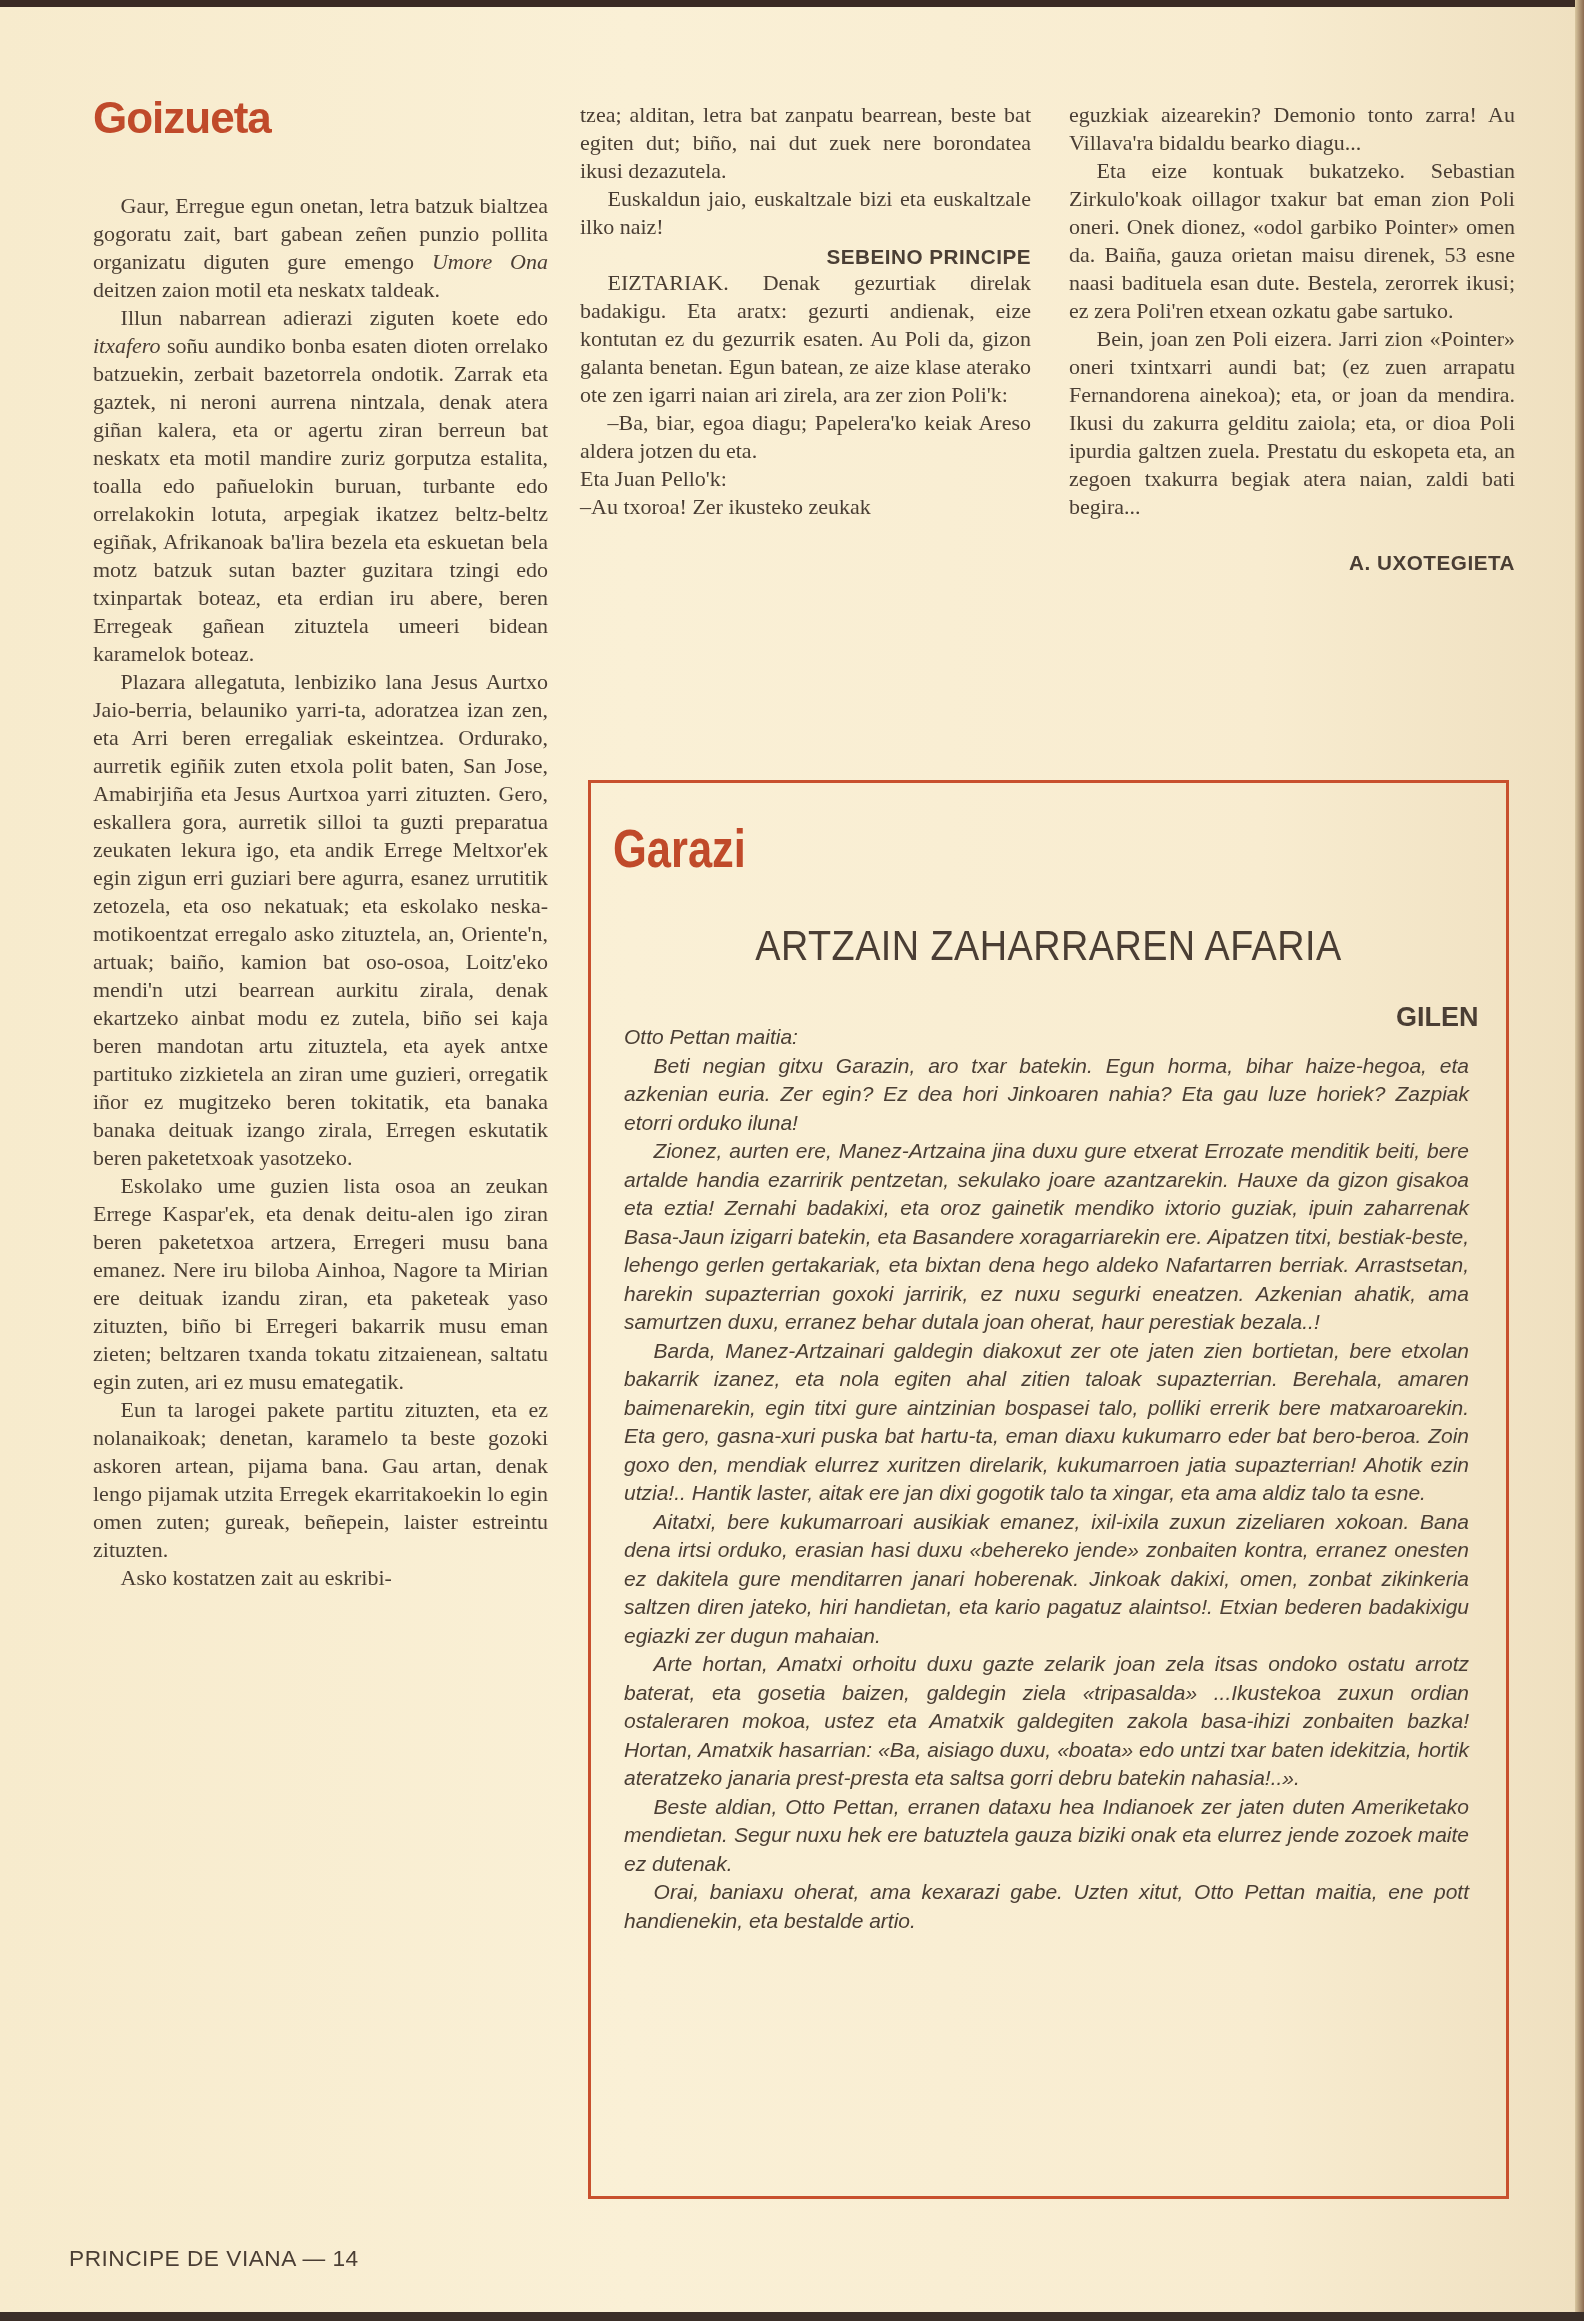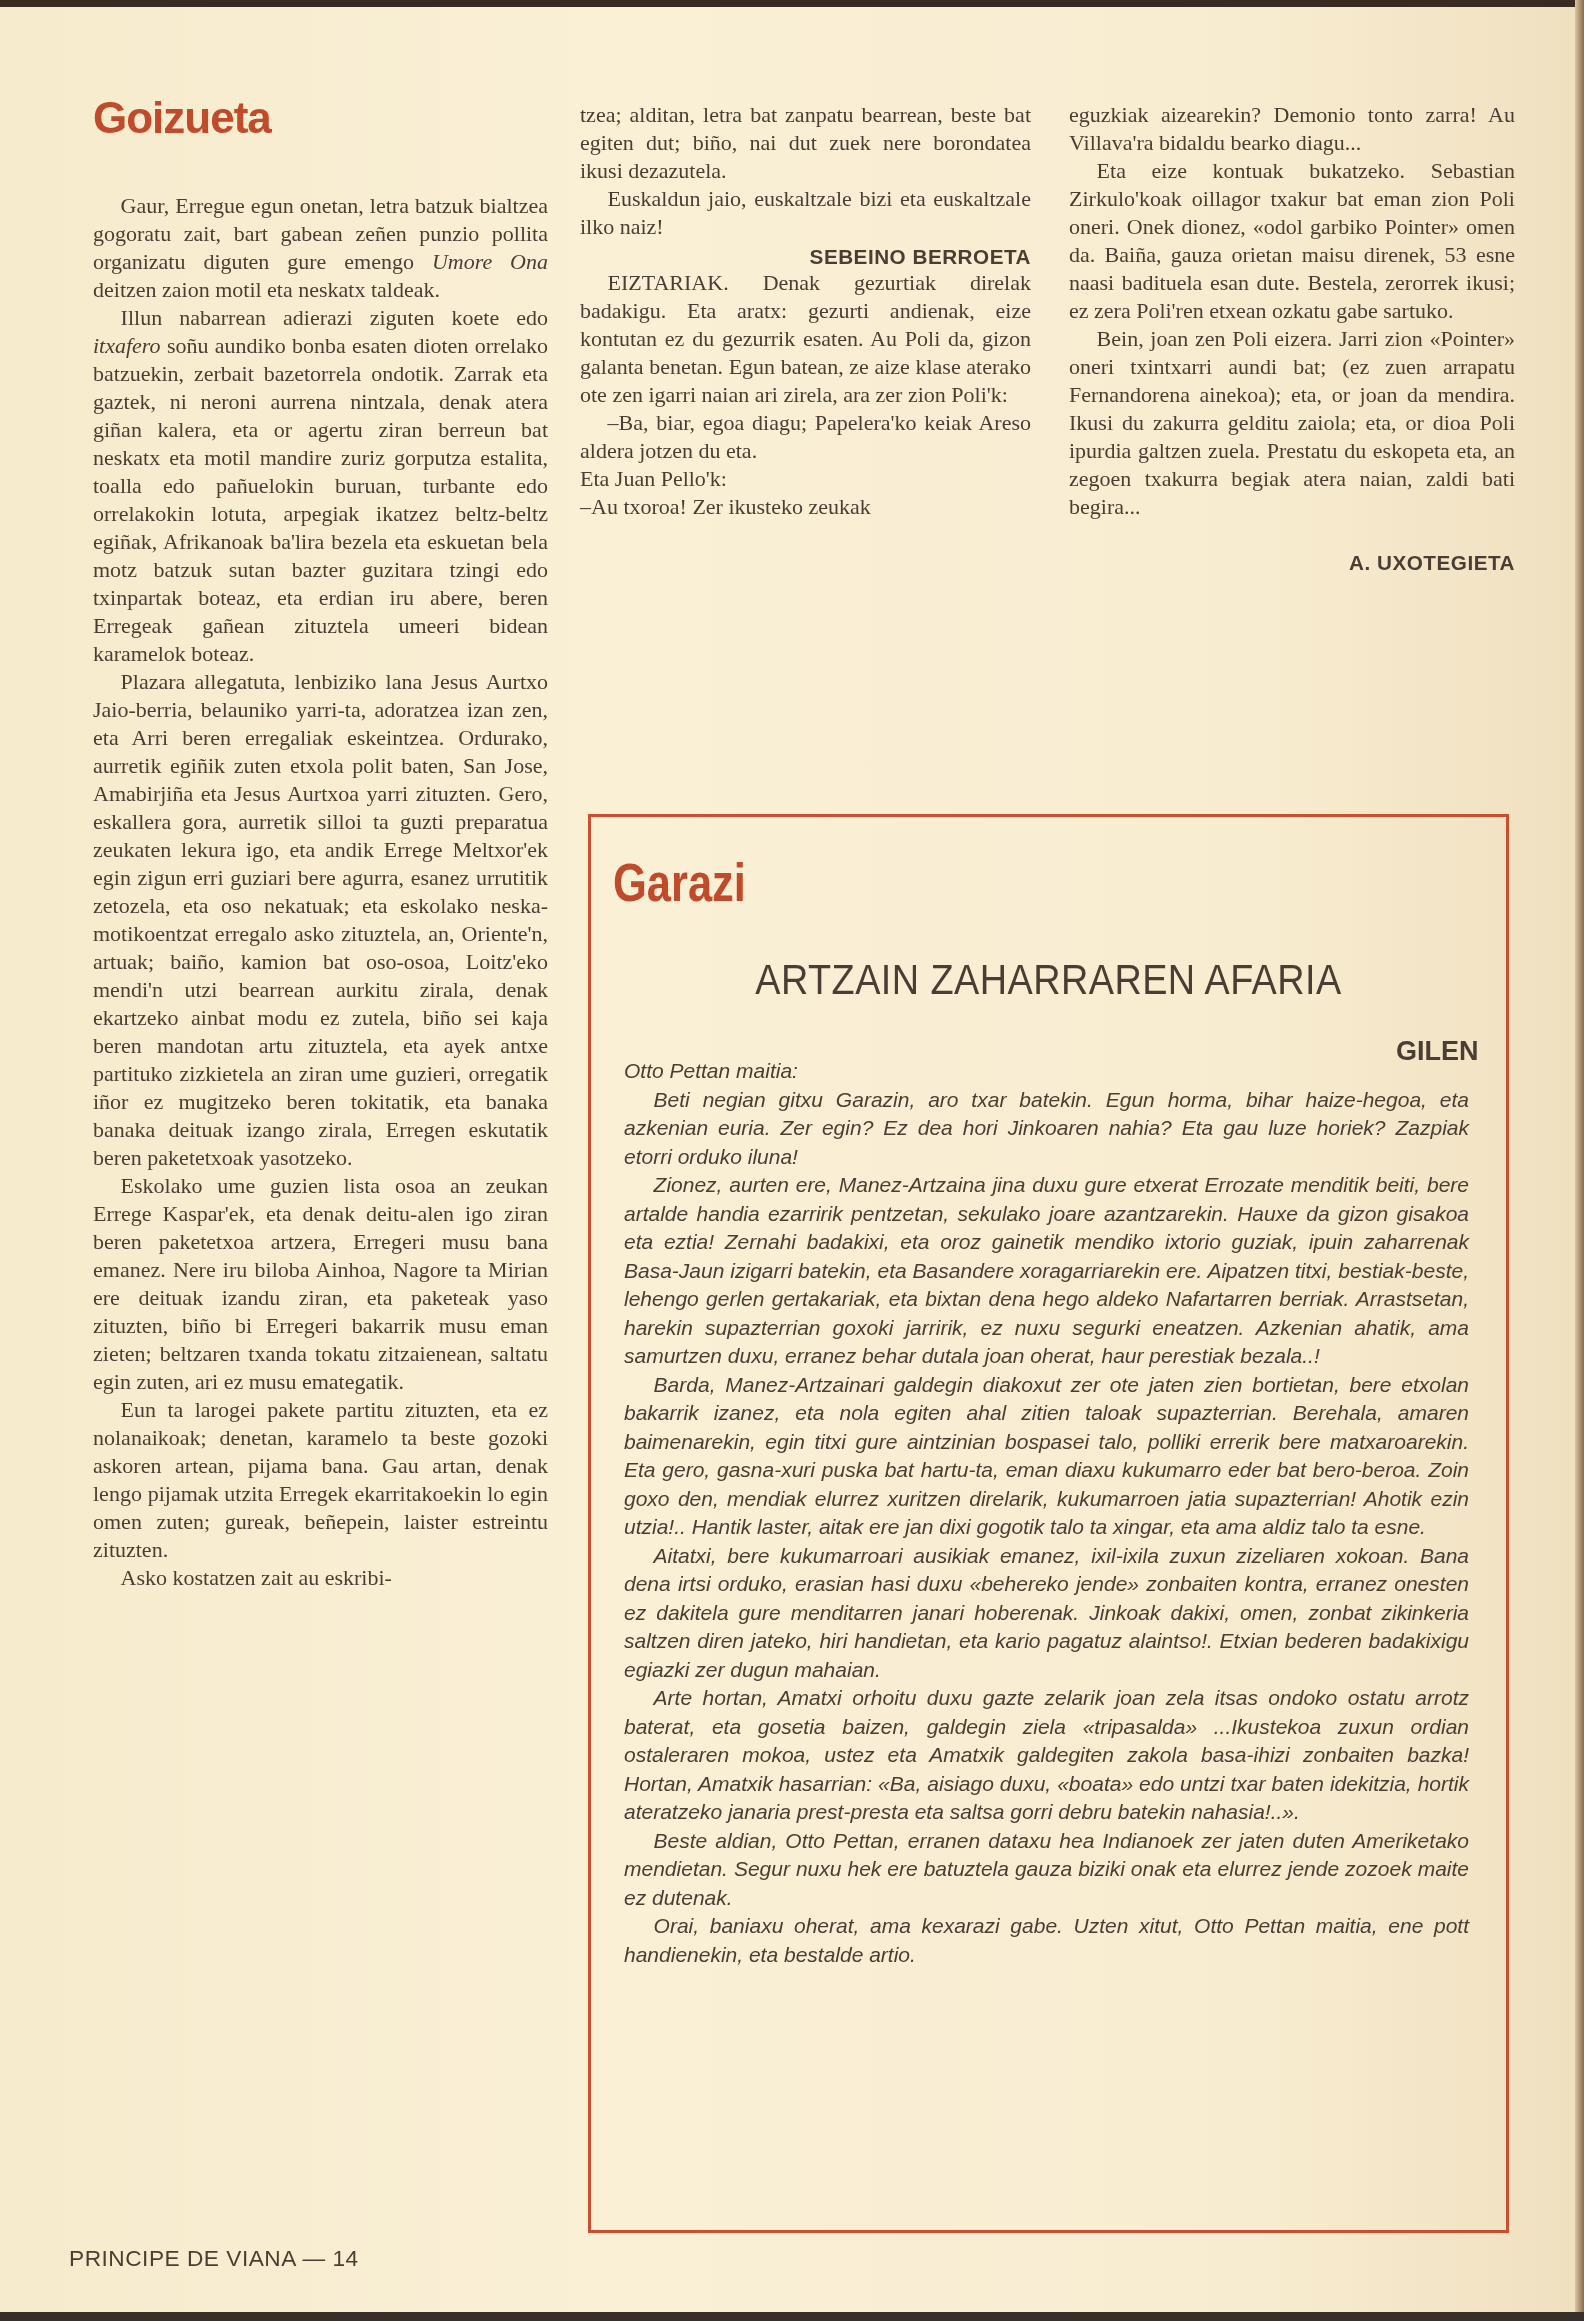--- a/index.html
+++ b/index.html
@@ -12,21 +12,21 @@
   .body-text{font-family:"Liberation Sans",sans-serif;font-size:22px;line-height:28px;color:#4a3e34;text-align:justify;}
   .body-text p{margin:0;text-indent:27.6px;font-family:Liberation Serif, serif;}
   .body-text p.noindent{text-indent:0;}
   .hd{font-family:"Liberation Sans",sans-serif;font-weight:bold;color:#c04a2a;letter-spacing:-1px;margin:0;}
   #col1{position:absolute;left:93px;top:79px;width:455px;}
   #col1 .hd{font-size:44px;line-height:63px;margin-bottom:43px;}
   #col2{position:absolute;left:580px;top:94px;width:451px;}
   #col3{position:absolute;left:1069px;top:94px;width:446px;}
   .sig{font-family:"Liberation Sans",sans-serif;font-weight:bold;font-size:20.7px;color:#4a3e34;text-align:right;letter-spacing:0.5px;margin:3.9px 0 0 0;}
   #leiza-hd{font-size:61px;line-height:63px;margin:33px 0 41px 0;}
-  #garazi{position:absolute;left:588px;top:807px;width:921px;height:1419px;border:3.9px solid #c8502e;box-sizing:border-box;}
+  #garazi{position:absolute;left:588px;top:773px;width:921px;height:1419px;border:3.9px solid #c8502e;box-sizing:border-box;}
   #garazi-hd{position:absolute;left:21.7px;top:37px;font-family:"Liberation Sans",sans-serif;font-weight:bold;font-size:53px;line-height:57px;color:#c04a2a;transform:scaleX(0.82);transform-origin:left;}
   #garazi-sub{position:absolute;left:0;right:0;top:138px;text-align:center;font-family:"Liberation Sans",sans-serif;font-size:43px;color:#4a3e34;transform:scaleX(0.88);letter-spacing:0.5px;}
   #garazi-author{position:absolute;right:27.6px;top:219px;font-family:"Liberation Sans",sans-serif;font-weight:bold;font-size:27px;color:#4a3e34;}
   #garazi-body{position:absolute;left:33px;top:240px;width:845px;font-family:"Liberation Sans",sans-serif;font-style:italic;font-size:21px;line-height:28.5px;color:#4a3e34;text-align:justify;}
   #garazi-body p{margin:0;text-indent:29.6px;}
   #garazi-body p.salutation{text-indent:0;}
   #footer{position:absolute;left:69px;top:2238px;font-family:"Liberation Sans",sans-serif;font-size:22.7px;color:#4a3e34;letter-spacing:0.5px;}
   i{font-style:italic;}
 </style>
 </head>
@@ -44,21 +44,21 @@
         <p>Eun ta larogei pakete partitu zituzten, eta ez nolanaikoak; denetan, karamelo ta beste gozoki askoren artean, pijama bana. Gau artan, denak lengo pijamak utzita Erregek ekarritakoekin lo egin omen zuten; gureak, beñepein, laister estreintu zituzten.</p>
         <p style="text-align: left;">Asko kostatzen zait au eskribi-</p>
       </div>
   </div>
 
   <div id="col2">
     <div class="body-text">
       <p class="noindent">tzea; alditan, letra bat zanpatu bearrean, beste bat egiten dut; biño, nai dut zuek nere borondatea ikusi dezazutela.</p>
       <p>Euskaldun jaio, euskaltzale bizi eta euskaltzale ilko naiz!</p>
     </div>
-    <p class="sig">SEBEINO BERROETA</p>
+    <p class="sig">SEBEINO PRINCIPE</p>
     <div class="body-text">
       <p>EIZTARIAK. Denak gezurtiak direlak badakigu. Eta aratx: gezurti andienak, eize kontutan ez du gezurrik esaten. Au Poli da, gizon galanta benetan. Egun batean, ze aize klase aterako ote zen igarri naian ari zirela, ara zer zion Poli'k:</p>
       <p>–Ba, biar, egoa diagu; Papelera'ko keiak Areso aldera jotzen du eta.</p>
       <p class="noindent">Eta Juan Pello'k:</p>
       <p class="noindent" style="text-align:left">–Au txoroa! Zer ikusteko zeukak</p>
     </div>
   </div>
 
   <div id="col3">
     <div class="body-text">

